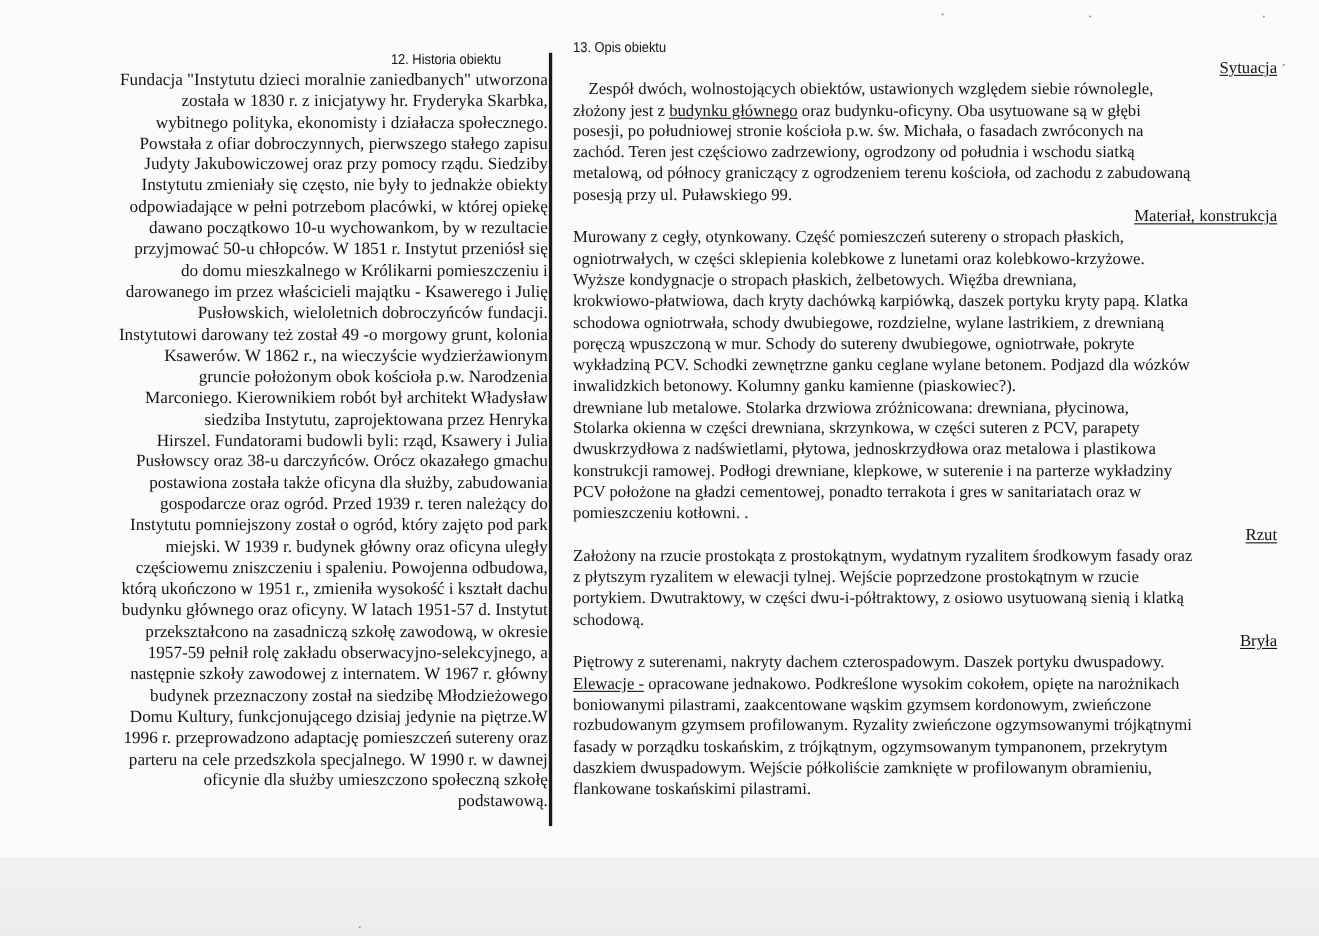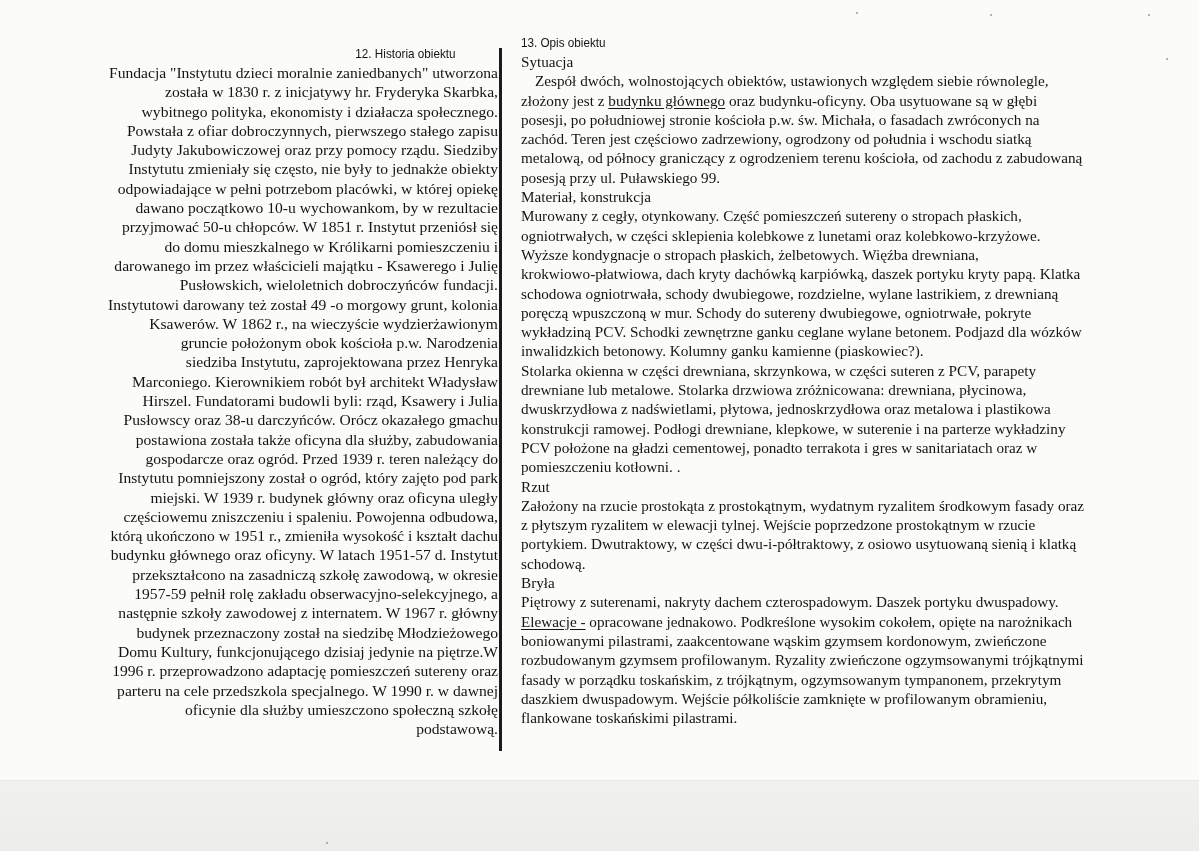--- a/index.html
+++ b/index.html
@@ -24,21 +24,21 @@
     transform: scaleX(0.9); transform-origin: left;
     white-space: nowrap;
   }
   .line {
     font-size: 15.6px; line-height: 19.3px; height: 19.3px;
     white-space: nowrap;
   }
   .right-col .line { font-size: 15.2px; line-height: 19.3px; height: 19.3px; }
   .indent { padding-left: 14px; }
   .sub {
-    text-underline-offset: 2px;
+    text-decoration: underline; text-underline-offset: 2px; text-align: right;
   }
   .u { text-decoration: underline; text-underline-offset: 2px; }
   .divider {
     position: absolute; left: 499px; top: 48px; width: 3px; height: 703px;
     background: #1a1a1a;
   }
   .speck { position: absolute; width: 2px; height: 2px; background: #9a9a9a; border-radius: 1px; }
 </style>
 </head>
 <body>
@@ -56,22 +56,22 @@
       <div class="line">Instytutu zmieniały się często, nie były to jednakże obiekty</div>
       <div class="line">odpowiadające w pełni potrzebom placówki, w której opiekę</div>
       <div class="line">dawano początkowo 10-u wychowankom, by w rezultacie</div>
       <div class="line">przyjmować 50-u chłopców. W 1851 r. Instytut  przeniósł się</div>
       <div class="line">do domu mieszkalnego w Królikarni pomieszczeniu i</div>
       <div class="line">darowanego im przez właścicieli majątku - Ksawerego i Julię</div>
       <div class="line">Pusłowskich, wieloletnich dobroczyńców fundacji.</div>
       <div class="line">Instytutowi darowany też został 49 -o morgowy grunt, kolonia</div>
       <div class="line">Ksawerów. W 1862 r., na wieczyście wydzierżawionym</div>
       <div class="line">gruncie położonym obok kościoła p.w. Narodzenia</div>
+      <div class="line">Marconiego. Kierownikiem robót był architekt Władysław</div>
       <div class="line">siedziba Instytutu, zaprojektowana  przez Henryka</div>
-      <div class="line">Marconiego. Kierownikiem robót był architekt Władysław</div>
       <div class="line">Hirszel. Fundatorami budowli byli: rząd, Ksawery i Julia</div>
       <div class="line">Pusłowscy oraz 38-u darczyńców. Orócz okazałego gmachu</div>
       <div class="line">postawiona została także oficyna dla służby, zabudowania</div>
       <div class="line">gospodarcze oraz ogród. Przed 1939 r. teren należący do</div>
       <div class="line">Instytutu pomniejszony został o ogród, który zajęto pod park</div>
       <div class="line">miejski. W 1939 r. budynek główny oraz oficyna uległy</div>
       <div class="line">częściowemu zniszczeniu i spaleniu. Powojenna odbudowa,</div>
       <div class="line">którą ukończono w 1951 r., zmieniła wysokość i kształt dachu</div>
       <div class="line">budynku głównego oraz oficyny. W latach 1951-57 d. Instytut</div>
       <div class="line">przekształcono na zasadniczą szkołę zawodową, w okresie</div>
@@ -104,22 +104,22 @@
   <div class="line sub">Materiał, konstrukcja</div>
   <div id="material-lines">
       <div class="line">Murowany z cegły, otynkowany. Część pomieszczeń sutereny o stropach płaskich,</div>
       <div class="line">ogniotrwałych, w części sklepienia kolebkowe z lunetami oraz kolebkowo-krzyżowe.</div>
       <div class="line">Wyższe kondygnacje o stropach płaskich, żelbetowych. Więźba drewniana,</div>
       <div class="line">krokwiowo-płatwiowa, dach kryty dachówką karpiówką, daszek portyku kryty papą. Klatka</div>
       <div class="line">schodowa ogniotrwała, schody dwubiegowe, rozdzielne, wylane lastrikiem, z drewnianą</div>
       <div class="line">poręczą wpuszczoną w mur. Schody do sutereny dwubiegowe, ogniotrwałe, pokryte</div>
       <div class="line">wykładziną PCV. Schodki zewnętrzne ganku ceglane wylane betonem. Podjazd dla wózków</div>
       <div class="line">inwalidzkich betonowy. Kolumny ganku kamienne (piaskowiec?).</div>
+      <div class="line">drewniane lub metalowe. Stolarka drzwiowa zróżnicowana: drewniana, płycinowa,</div>
       <div class="line">Stolarka okienna w części drewniana, skrzynkowa, w części suteren z PCV, parapety</div>
-      <div class="line">drewniane lub metalowe. Stolarka drzwiowa zróżnicowana: drewniana, płycinowa,</div>
       <div class="line">dwuskrzydłowa z nadświetlami, płytowa, jednoskrzydłowa oraz metalowa i plastikowa</div>
       <div class="line">konstrukcji ramowej. Podłogi drewniane, klepkowe, w suterenie i na parterze wykładziny</div>
       <div class="line">PCV położone na gładzi cementowej, ponadto terrakota i gres w sanitariatach oraz w</div>
       <div class="line">pomieszczeniu kotłowni.     .</div>
     </div>
 
   <div class="line sub">Rzut</div>
   <div id="rzut-lines">
       <div class="line">Założony na rzucie prostokąta z prostokątnym, wydatnym ryzalitem środkowym fasady oraz</div>
       <div class="line">z płytszym ryzalitem w elewacji tylnej. Wejście poprzedzone prostokątnym w rzucie</div>

